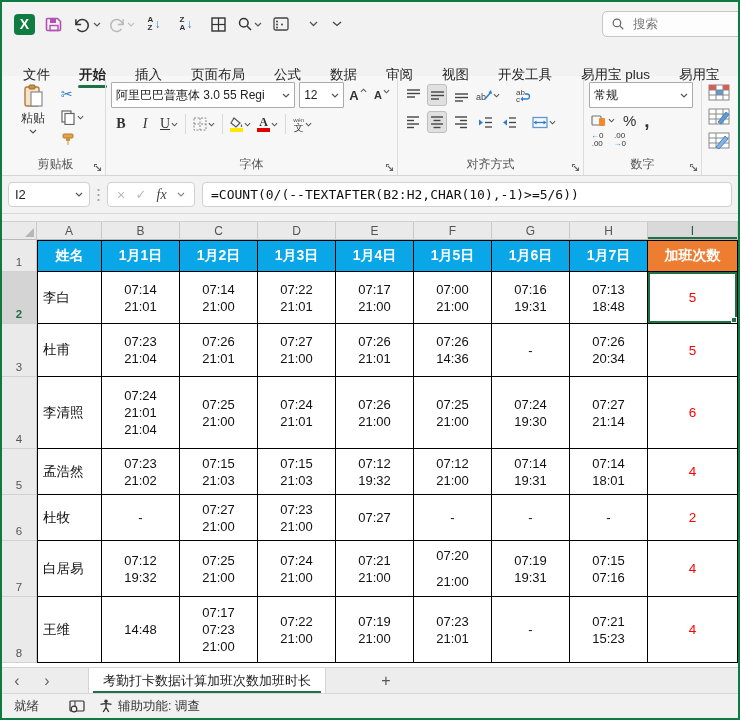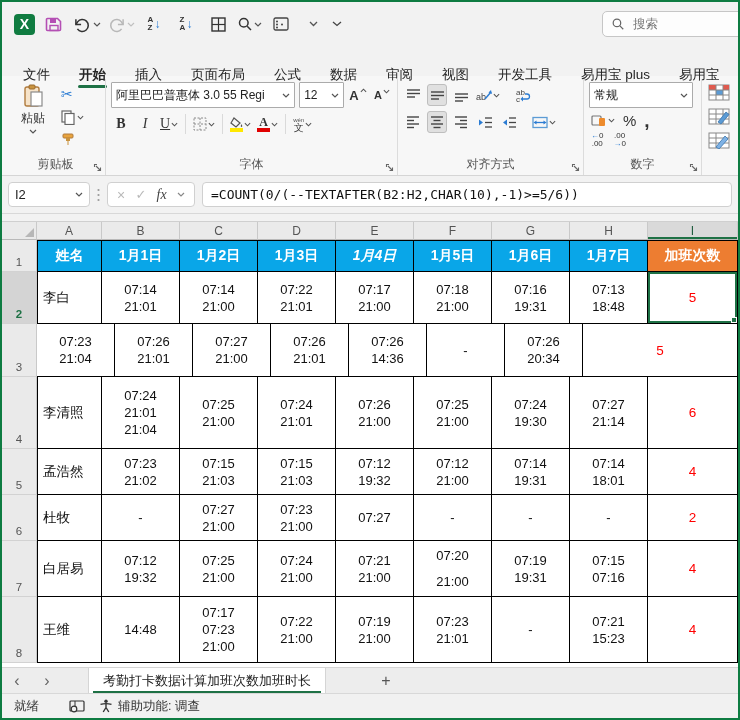--- a/index.html
+++ b/index.html
@@ -550,21 +550,21 @@
           <div class="colhead sel" style="flex: 1 1 0%;">I</div>
         </div>
     </div>
     <div>
         <div class="grow" style="height: 32px;">
           <div class="gutter">1</div>
           <div class="c hdr blue name0" style="border-left: 1px solid rgb(0, 0, 0); width: 65px; flex: 0 0 auto;">姓名</div>
           <div class="c hdr blue" style="width: 78px; flex: 0 0 auto;">1月1日</div>
           <div class="c hdr blue" style="width: 78px; flex: 0 0 auto;">1月2日</div>
           <div class="c hdr blue" style="width: 78px; flex: 0 0 auto;">1月3日</div>
-          <div class="c hdr blue" style="width: 78px; flex: 0 0 auto; font-style: italic;">1月4日</div>
+          <div class="c hdr blue" style="width: 78px; flex: 0 0 auto;">1月4日</div>
           <div class="c hdr blue" style="width: 78px; flex: 0 0 auto;">1月5日</div>
           <div class="c hdr blue" style="width: 78px; flex: 0 0 auto;">1月6日</div>
           <div class="c hdr blue" style="width: 78px; flex: 0 0 auto;">1月7日</div>
           <div class="c hdr orange" style="flex: 1 1 0%;">加班次数</div>
         </div>
         <div class="grow" style="height: 52px;">
           <div class="gutter sel">2</div>
           <div class="c name" style="width: 65px; flex: 0 0 auto;">李白</div>
           <div class="c" style="width: 78px; flex: 0 0 auto;">
             <div class="ln">07:14</div>
@@ -576,35 +576,36 @@
           </div>
           <div class="c" style="width: 78px; flex: 0 0 auto;">
             <div class="ln">07:22</div>
             <div class="ln">21:01</div>
           </div>
           <div class="c" style="width: 78px; flex: 0 0 auto;">
             <div class="ln">07:17</div>
             <div class="ln">21:00</div>
           </div>
           <div class="c" style="width: 78px; flex: 0 0 auto;">
-            <div class="ln">07:18</div>
+            <div class="ln">07:00</div>
             <div class="ln">21:00</div>
           </div>
           <div class="c" style="width: 78px; flex: 0 0 auto;">
             <div class="ln">07:16</div>
             <div class="ln">19:31</div>
           </div>
           <div class="c" style="width: 78px; flex: 0 0 auto;">
             <div class="ln">07:13</div>
             <div class="ln">18:48</div>
           </div>
           <div class="c ot selcell" style="flex: 1 1 0%;">5<span class="handle"></span></div>
         </div>
         <div class="grow" style="height: 53px;">
           <div class="gutter">3</div>
+          <div class="c name" style="width: 65px; flex: 0 0 auto;">杜甫</div>
           <div class="c" style="width: 78px; flex: 0 0 auto;">
             <div class="ln">07:23</div>
             <div class="ln">21:04</div>
           </div>
           <div class="c" style="width: 78px; flex: 0 0 auto;">
             <div class="ln">07:26</div>
             <div class="ln">21:01</div>
           </div>
           <div class="c" style="width: 78px; flex: 0 0 auto;">
             <div class="ln">07:27</div>

